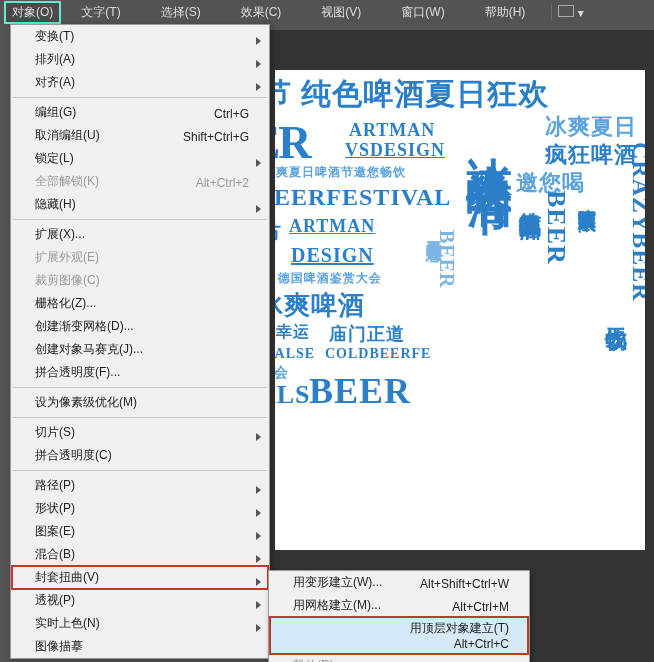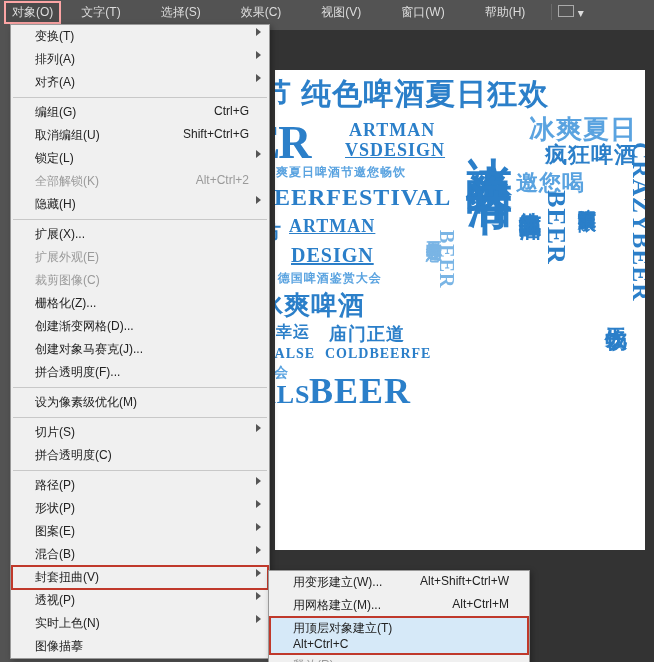--- a/index.html
+++ b/index.html
@@ -20,21 +20,21 @@
     background: #535353;
     padding: 0 4px;
     color: #ddd;
   }
   .menubar-item {
     padding: 3px 20px;
     cursor: default;
   }
   .menubar-item.active {
     background: #4a4a4a;
-    border: 2px solid #fca5a5;
+    border: 2px solid #5eead4;
     box-sizing: border-box;
     padding: 1px 6px;
   }
   .menubar-sep {
     width: 1px;
     height: 16px;
     background: #6a6a6a;
     margin: 0 6px;
   }
   .dropdown {
@@ -43,21 +43,21 @@
     top: 24px;
     width: 258px;
     background: #f0f0f0;
     border: 1px solid #999;
     box-shadow: 2px 2px 6px rgba(0,0,0,.3);
     z-index: 10;
   }
   .menu-row {
     display: flex;
     justify-content: space-between;
-    align-items: flex-start;
+    align-items: flex-end;
     padding: 3px 20px 3px 24px;
     color: #222;
     position: relative;
   }
   .menu-row.disabled {
     color: #9a9a9a;
   }
   .menu-sep {
     height: 1px;
     background: #c8c8c8;
@@ -138,21 +138,21 @@
   <span class="menubar-item">窗口(W)</span>
   <span class="menubar-item">帮助(H)</span>
   <span class="menubar-sep"></span>
   <span><span class="thumbicon"></span> ▾</span>
 </div>
 
 <div class="canvas-bg"></div>
 
 <div class="artboard">
   <div class="bigtext" style="top:4px;left:-14px;font-size:30px;">节 纯色啤酒夏日狂欢</div>
-  <div class="bigtext" style="top:42px;right:8px;font-size:26px;color:#5aa3e0;">冰爽夏日</div>
+  <div class="bigtext" style="top:42px;right:8px;font-size:22px;color:#5aa3e0;">冰爽夏日</div>
   <div class="bigtext" style="top:70px;right:8px;font-size:22px;">疯狂啤酒</div>
   <div class="bigtext" style="top:98px;right:60px;font-size:22px;color:#5aa3e0;">邀您喝</div>
   <div class="bigtext" style="top:46px;left:-54px;font-size:46px;font-family:serif;letter-spacing:-2px;">EER</div>
   <div class="bigtext" style="top:50px;left:74px;font-size:18px;font-family:serif;">ARTMAN</div>
   <div class="bigtext" style="top:70px;left:70px;font-size:18px;font-family:serif;text-decoration:underline;">VSDESIGN</div>
   <div class="bigtext" style="top:94px;left:-12px;font-size:12px;color:#5aa3e0;">京爽夏日啤酒节邀您畅饮</div>
   <div class="bigtext" style="top:114px;left:-18px;font-size:24px;font-family:serif;">BEERFESTIVAL</div>
   <div class="bigtext" style="top:150px;left:-14px;font-size:20px;">节</div>
   <div class="bigtext" style="top:146px;left:14px;font-size:18px;font-family:serif;text-decoration:underline;">ARTMAN</div>
   <div class="bigtext" style="top:174px;left:16px;font-size:20px;font-family:serif;text-decoration:underline;">DESIGN</div>

